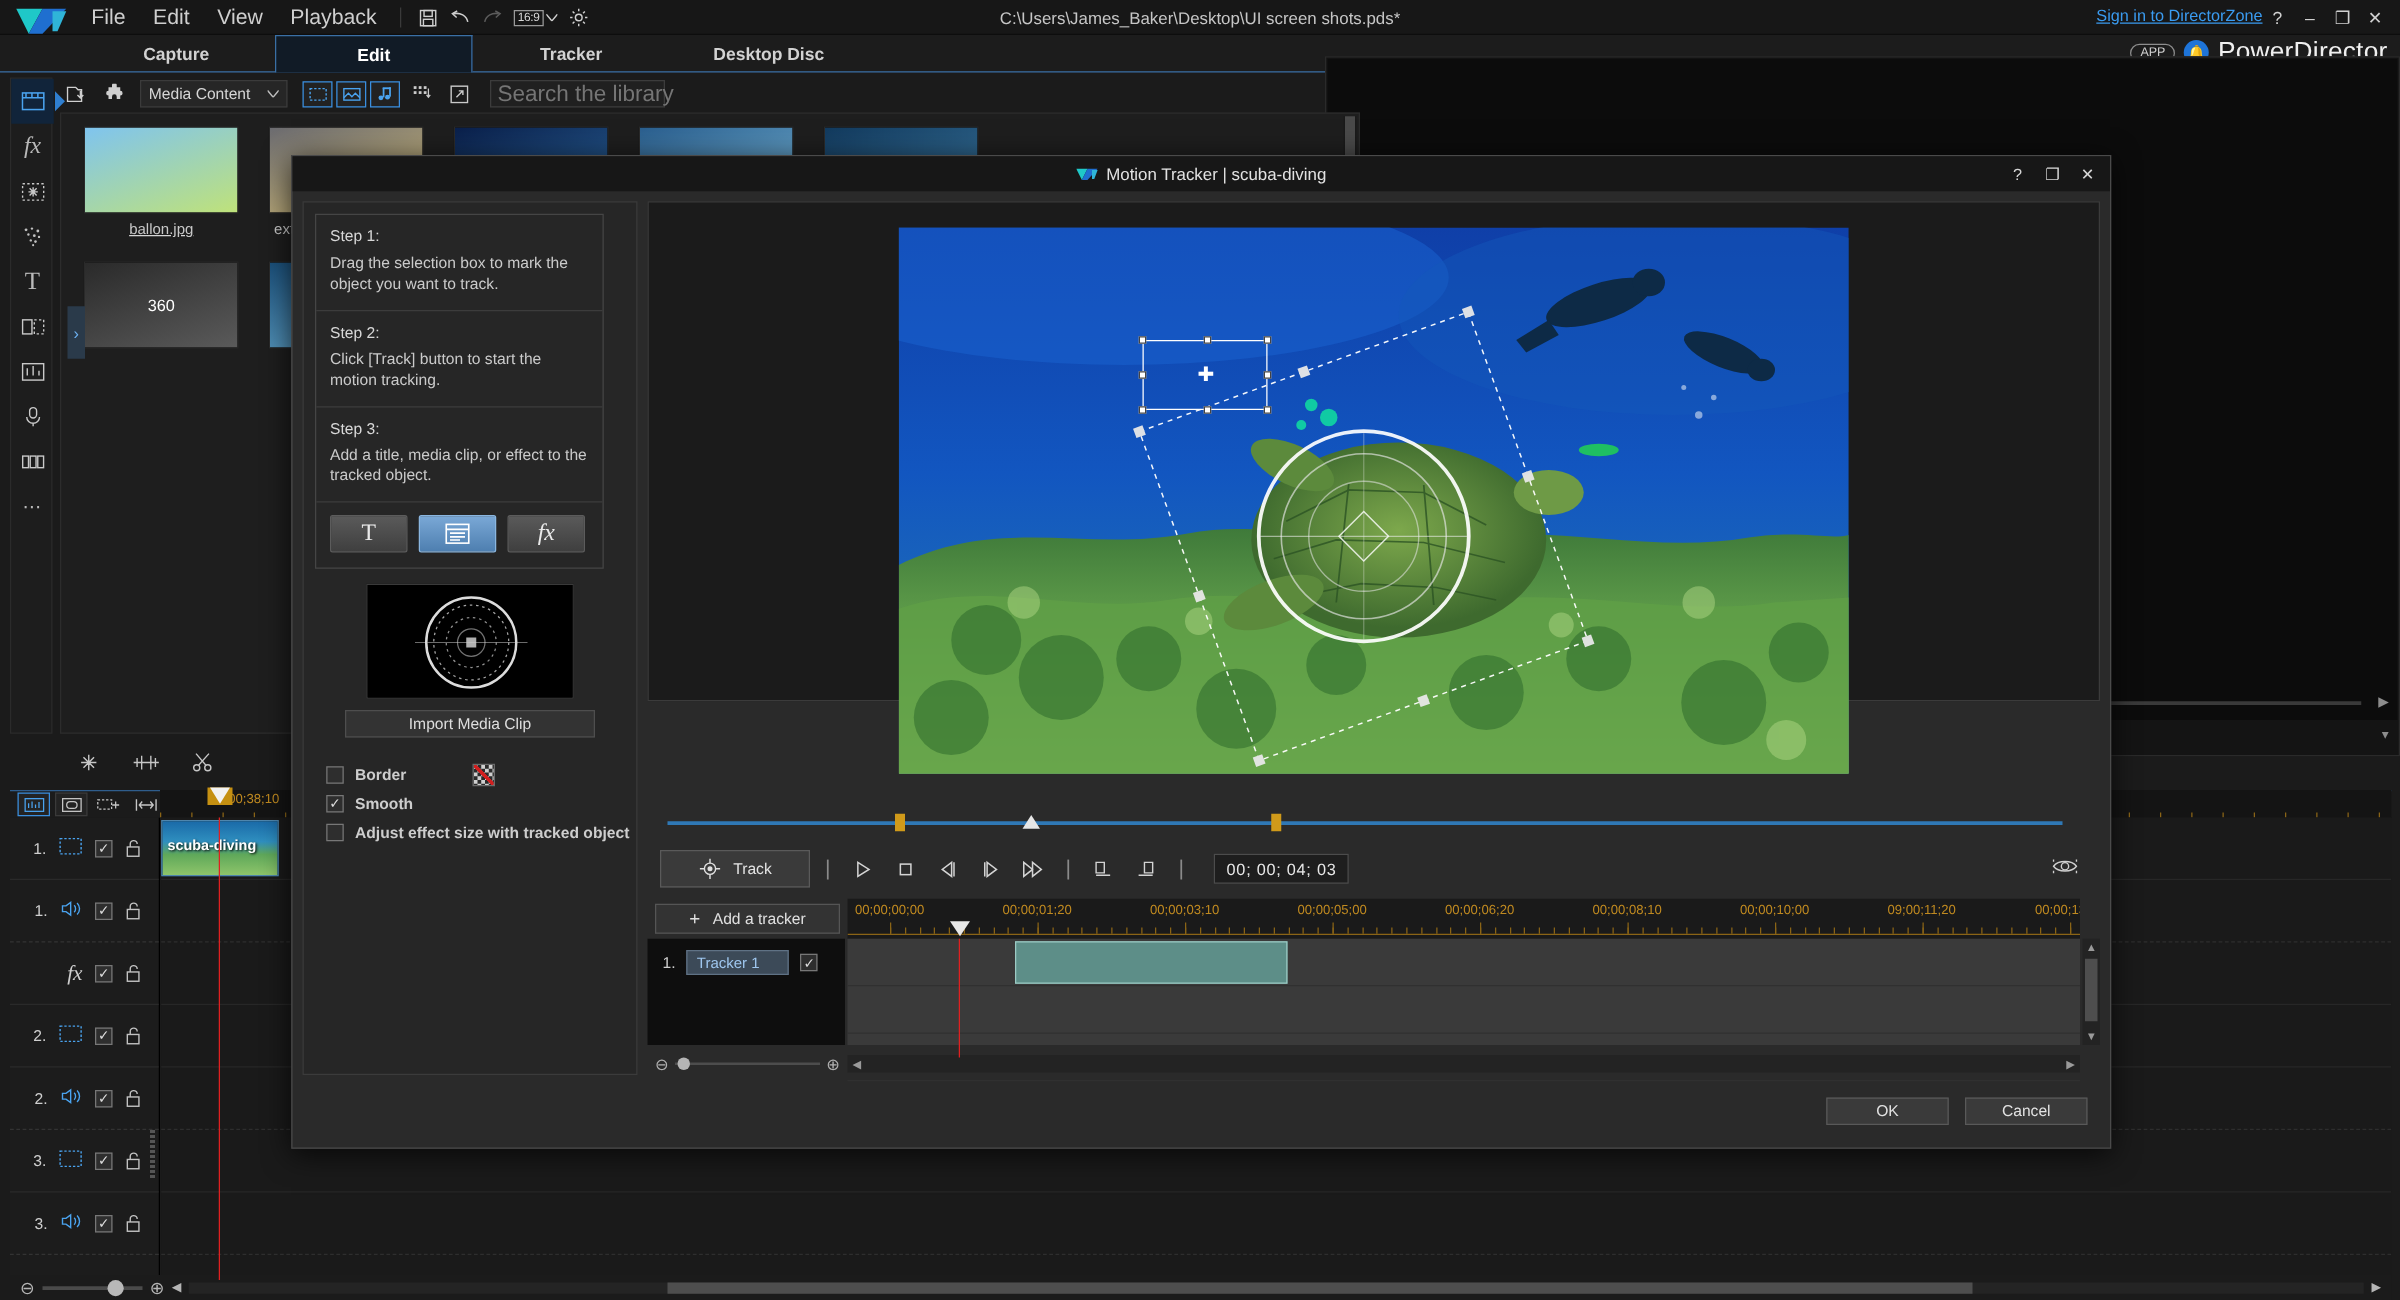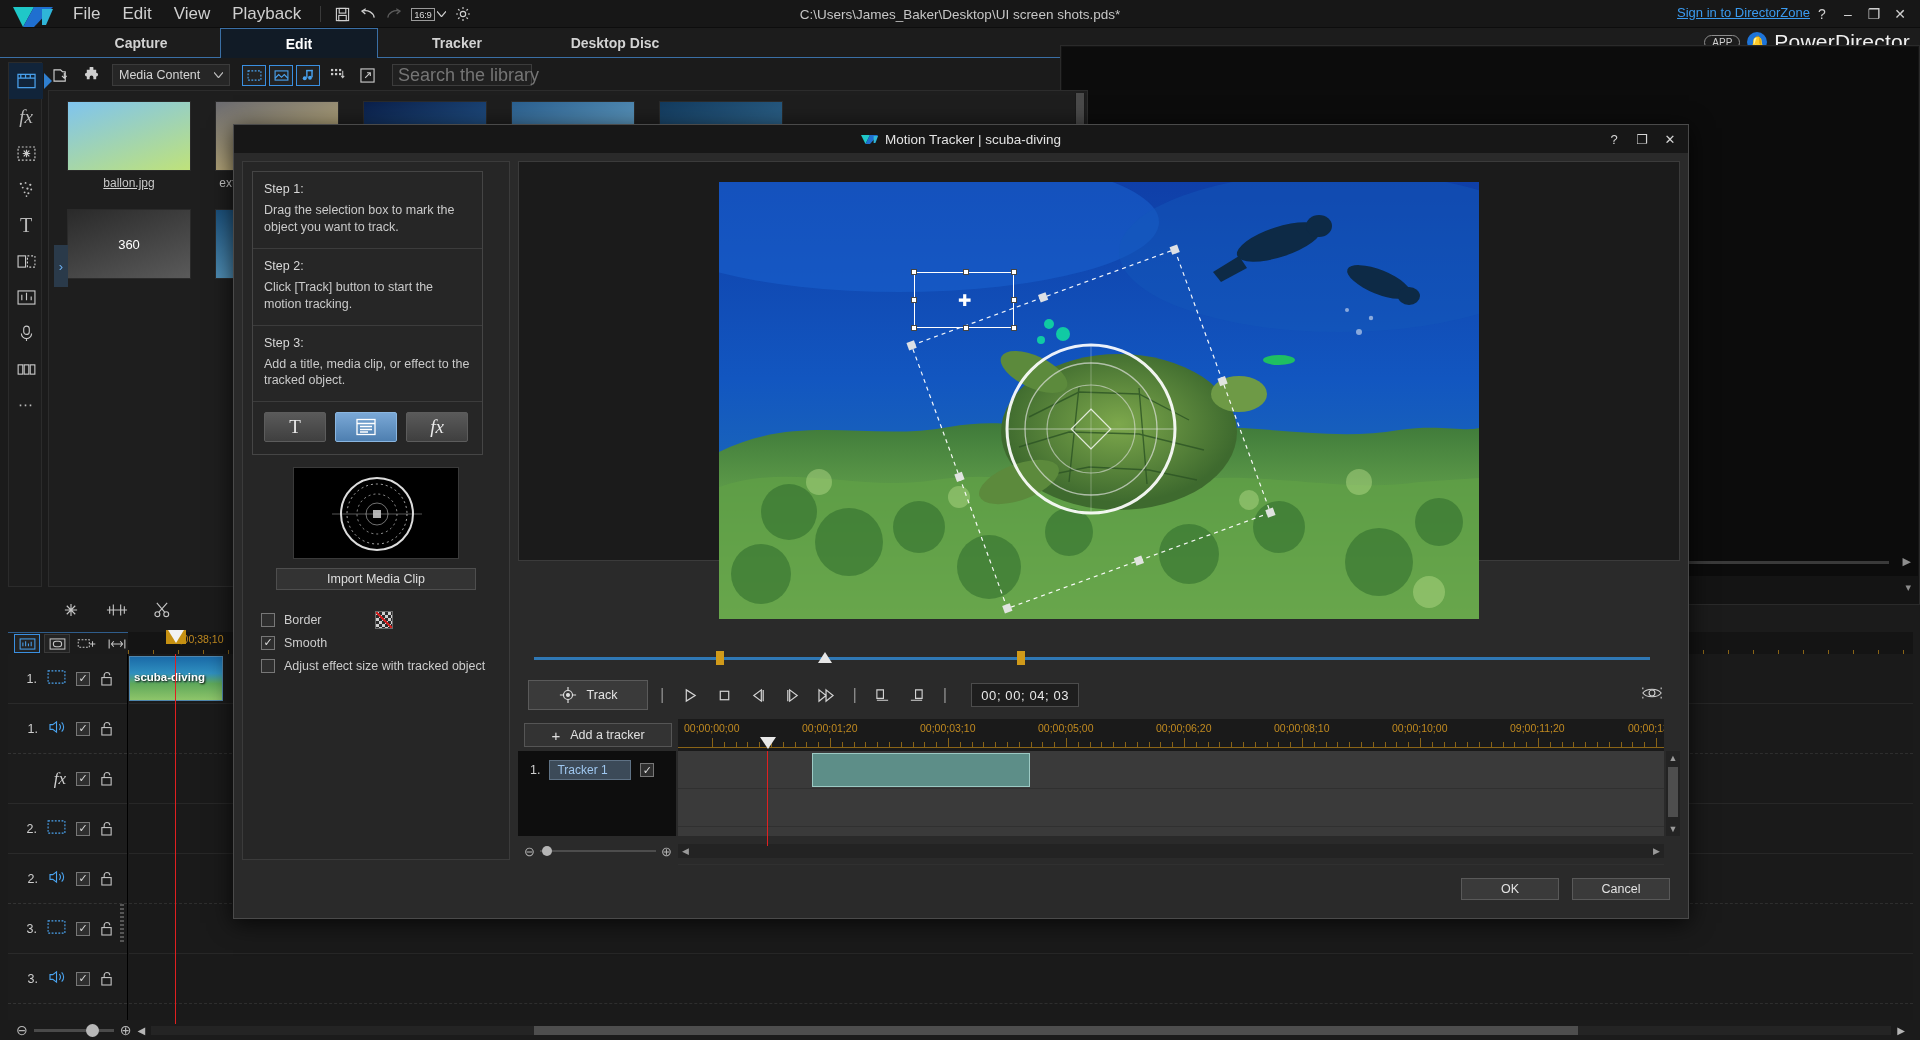--- a/index.html
+++ b/index.html
@@ -257,21 +257,21 @@
   .import-btn {
     margin: 9px auto 0 auto; width: 200px; height: 22px; background: #333; border: 1px solid #4e4e4e;
     display: flex; align-items: center; justify-content: center; font-size: 12.5px; color: #dedede; cursor: default;
   }
   .opts { margin: 18px 0 0 18px; }
   .opt { display: flex; align-items: center; gap: 9px; height: 23px; }
   .cbox {
     width: 14px; height: 14px; border: 1px solid #777; background: #2e2e2e;
     display: flex; align-items: center; justify-content: center; font-size: 11px; color: #dcdcdc; cursor: default;
   }
-  .opt-lbl { font-size: 12.5px; color: #cdcdcd; }
+  .opt-lbl { font-size: 12.5px; color: #cdcdcd; font-weight: bold; }
   .swatch {
     width: 18px; height: 18px; margin-left: 44px;
     background:
       linear-gradient(45deg, transparent 44%, #d02020 44%, #d02020 56%, transparent 56%),
       repeating-conic-gradient(#2b2b2b 0% 25%, #cfcfcf 0% 50%) 0 0/6px 6px;
     border: 1px solid #6a6a6a;
   }
 
   
   .prev-col { position: absolute; left: 284px; top: 8px; right: 8px; bottom: 8px; }

